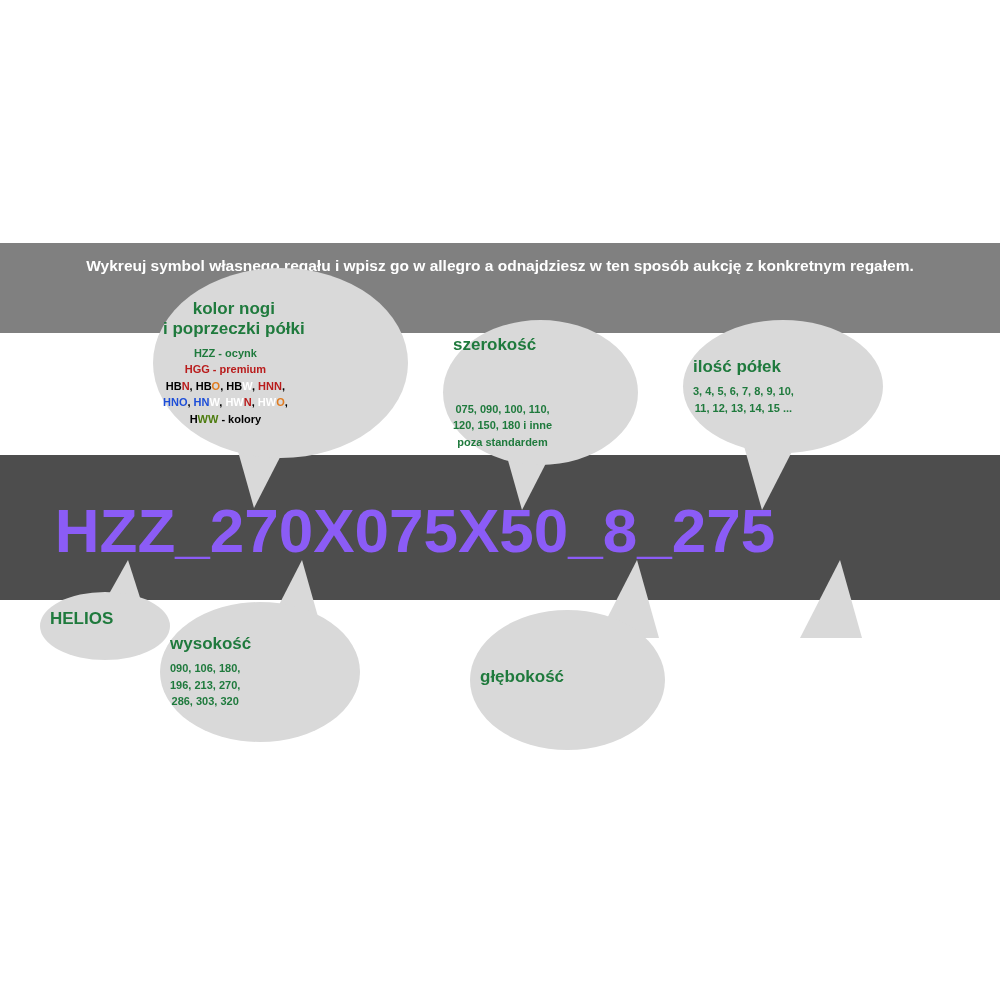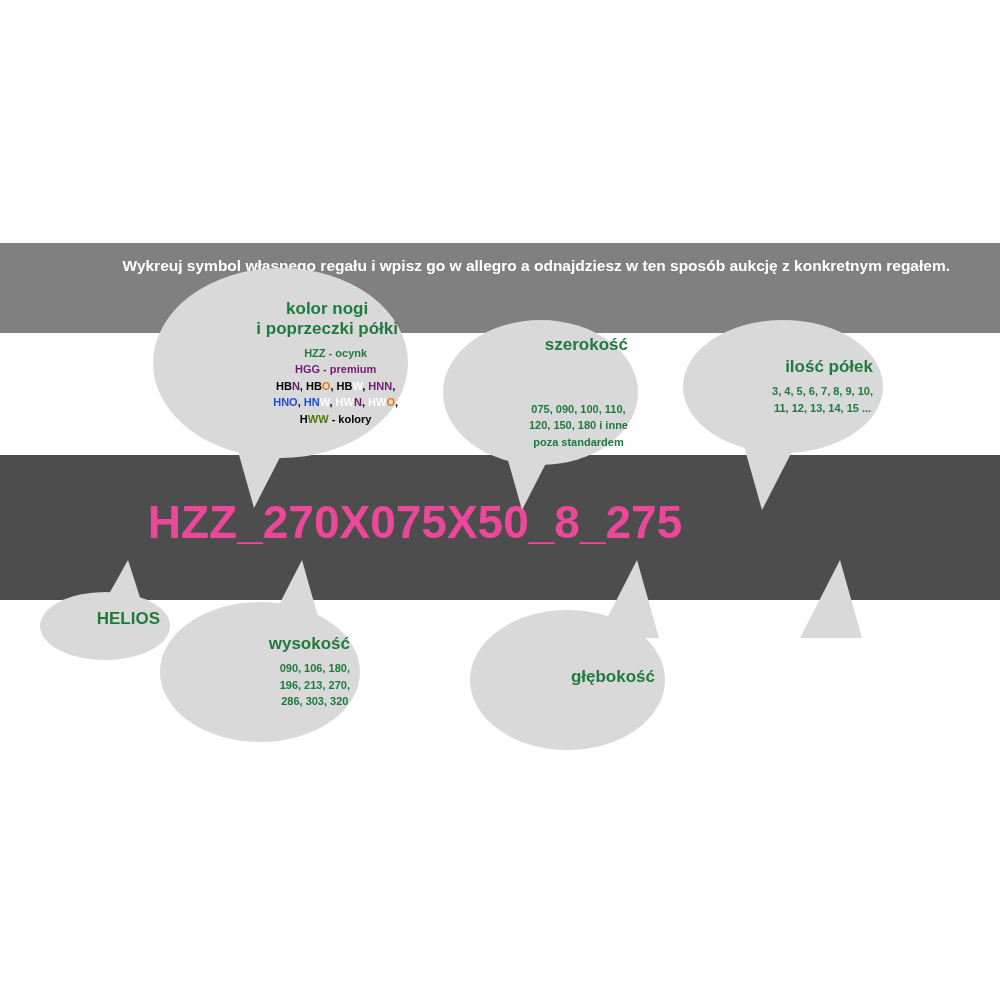--- a/index.html
+++ b/index.html
@@ -39,50 +39,50 @@
     height: 145px;
     background: #4d4d4d;
   }
 
   
   .header-text {
     position: absolute;
     left: 50px;
     top: 255px;
     width: 900px;
-    text-align: right;
+    text-align: center;
     color: #ffffff;
     font-size: 15.5px;
     font-weight: bold;
     line-height: 1.45;
   }
 
   
   .code-text {
     position: absolute;
     left: 0;
     top: 495px;
     width: 830px;
     text-align: center;
-    color: #ec4899;
-    font-size: 46px;
+    color: #8b5cf6;
+    font-size: 62px;
     font-weight: bold;
     letter-spacing: 0px;
   }
 
   
   .bubble {
     position: absolute;
     background: #d9d9d9;
     border-radius: 50% / 50%;
     text-align: center;
     display: flex;
     flex-direction: column;
     justify-content: center;
-    align-items: flex-end;
+    align-items: flex-start;
     box-sizing: border-box;
     padding: 6px 10px;
   }
   .bubble .title {
     color: #1f7a3d;
     font-weight: bold;
     font-size: 17px;
     line-height: 1.18;
     margin-bottom: 6px;
   }
@@ -108,21 +108,21 @@
     border-top: 78px solid #d9d9d9;
   }
   .tail-up {
     border-left: 40px solid transparent;
     border-right: 22px solid transparent;
     border-bottom: 78px solid #d9d9d9;
   }
 
   
   .c-green  { color: #1f7a3d; }
-  .c-blue   { color: #701a75; }
+  .c-blue   { color: #b91c1c; }
   .c-red    { color: #1d4ed8; }
   .c-orange { color: #e07b20; }
   .c-black  { color: #000000; }
   .c-white  { color: #ffffff; }
   .c-gray   { color: #4d7c0f; }
 
   .line { display: block; white-space: nowrap; }
 </style>
 </head>
 <body>

